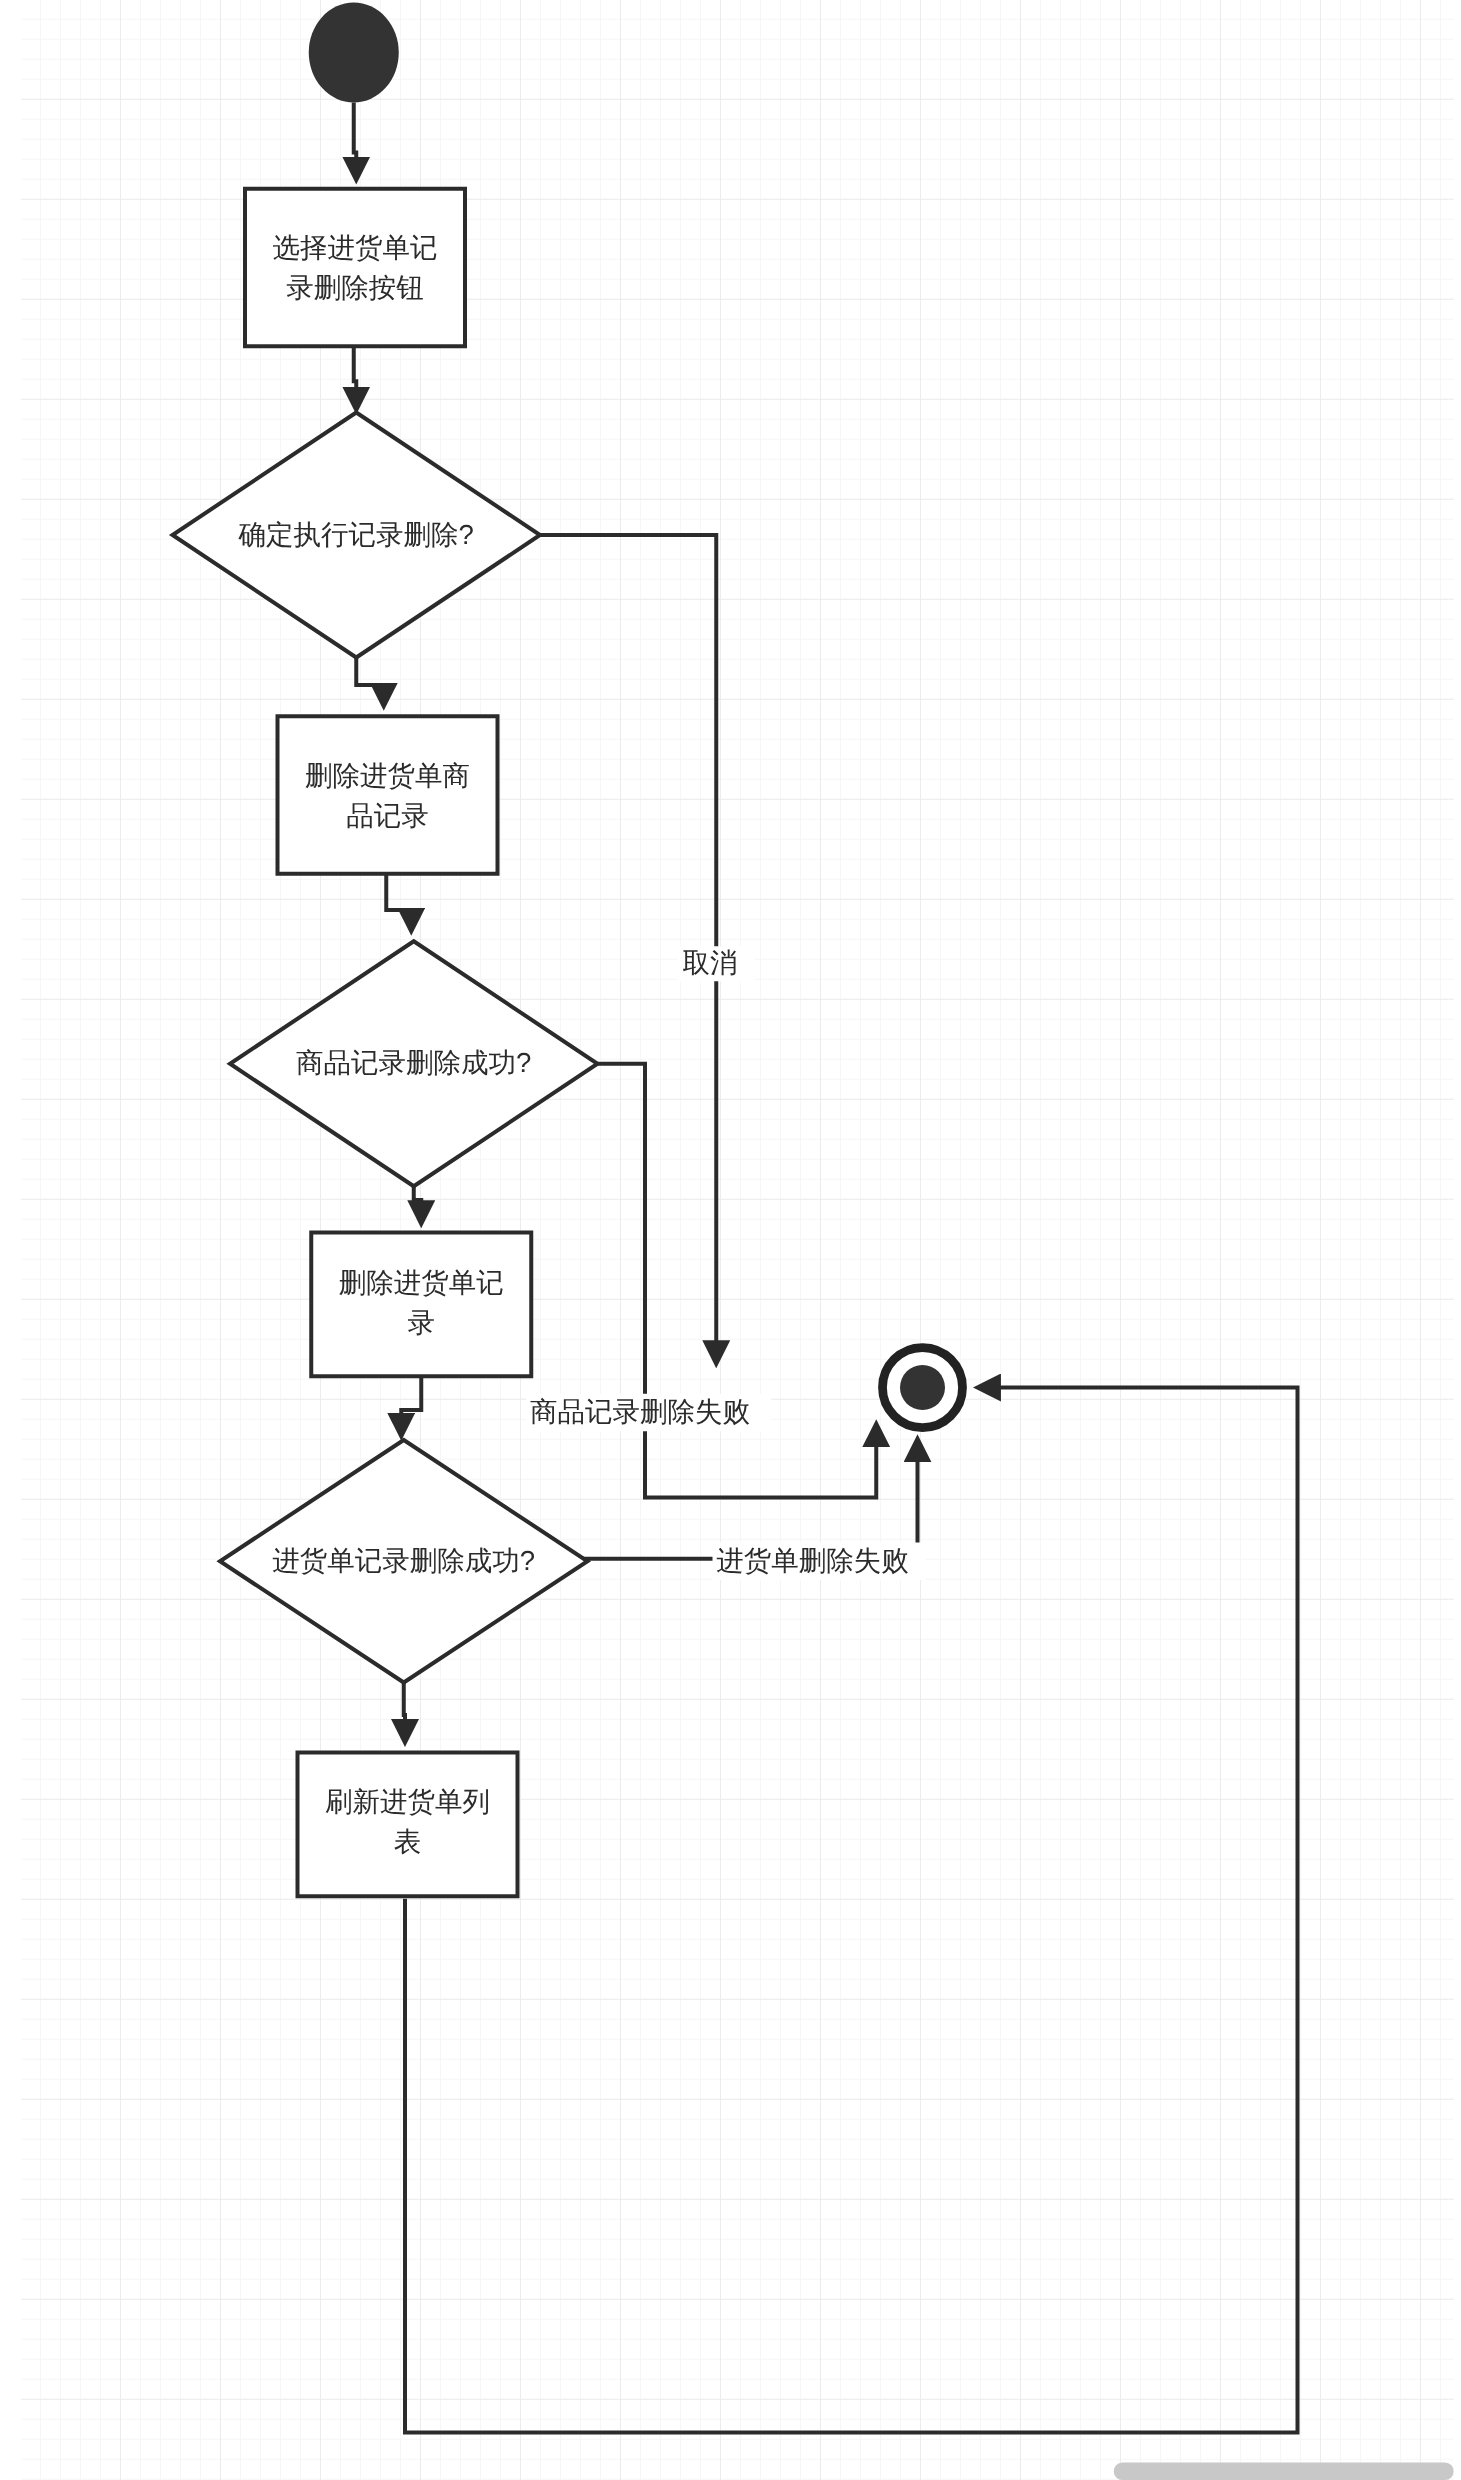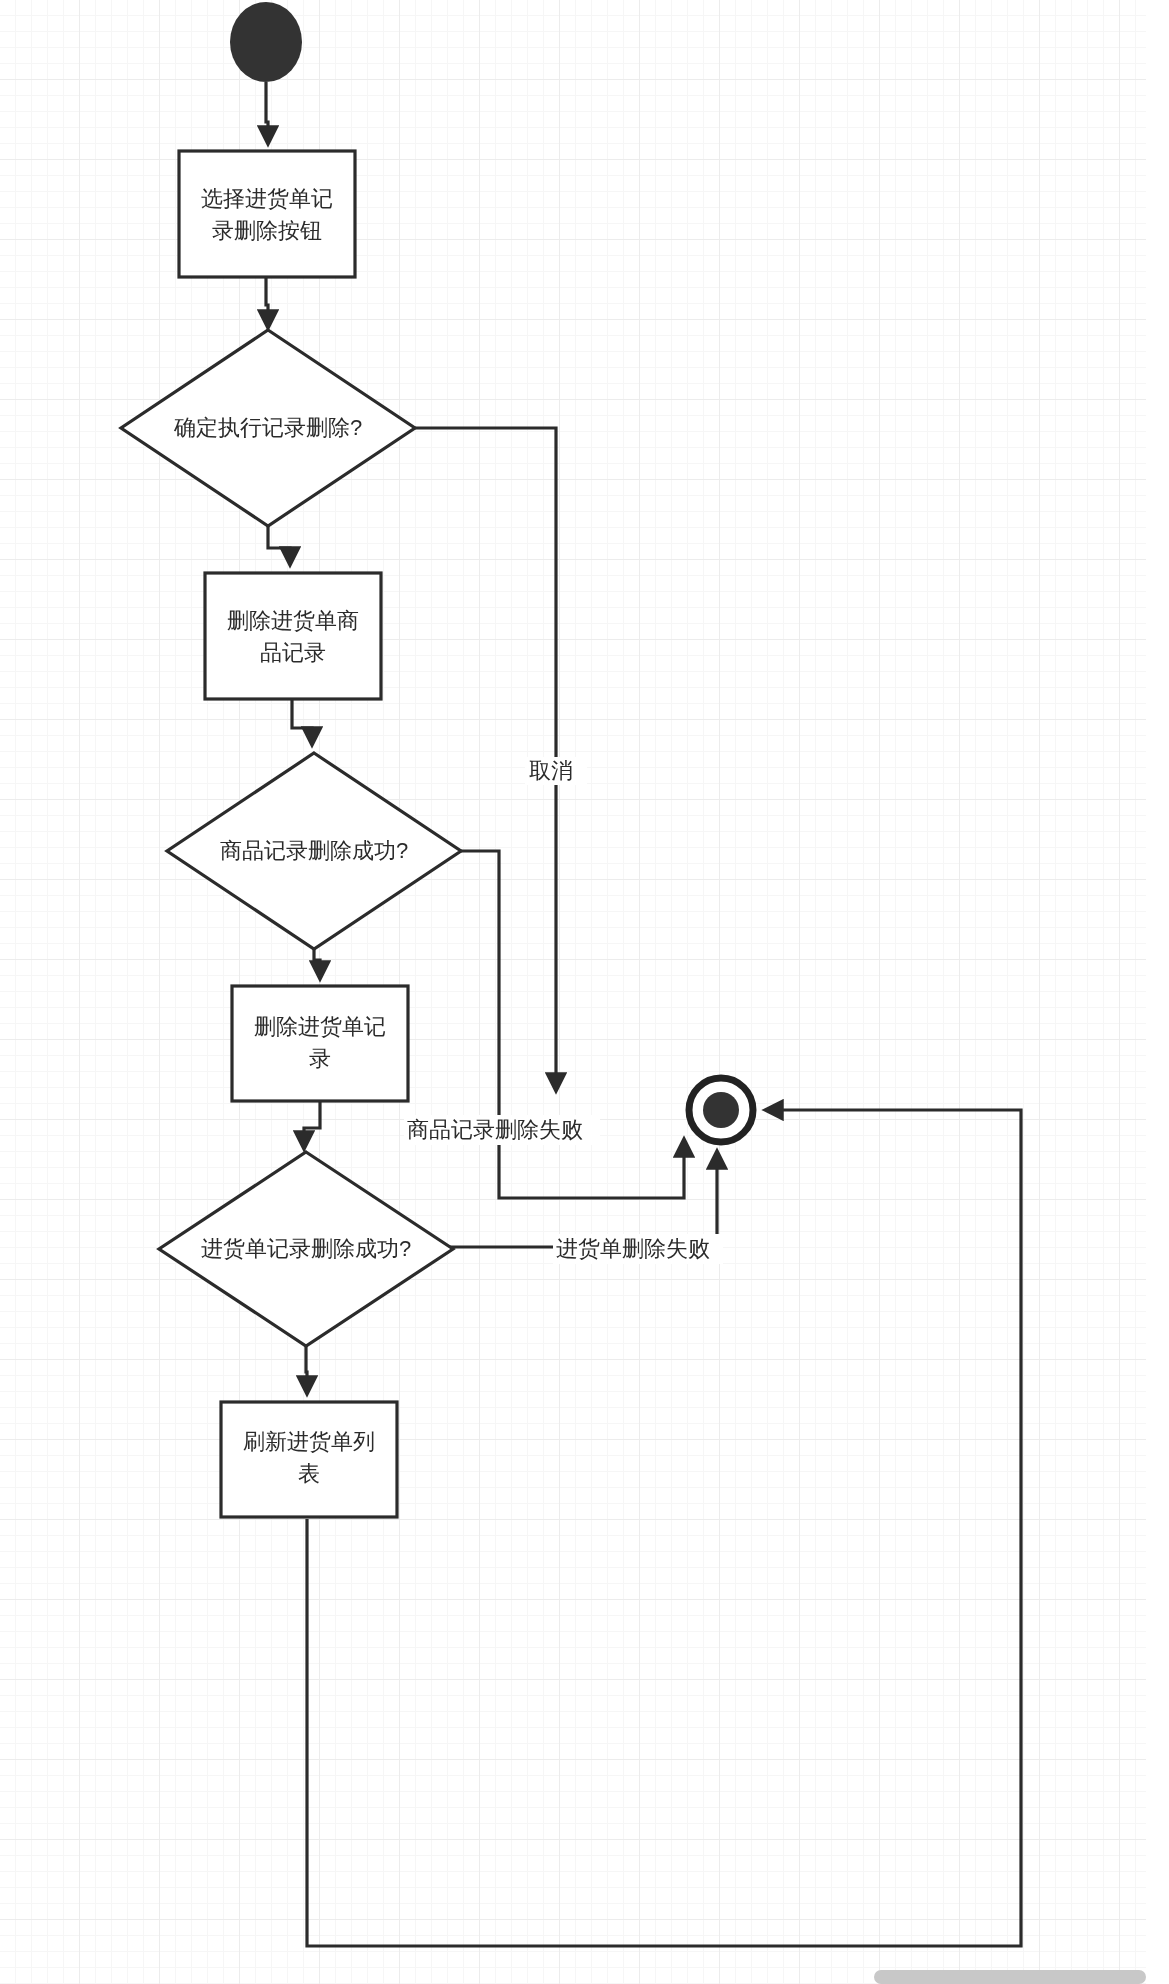--- a/index.html
+++ b/index.html
@@ -16,20 +16,21 @@
     height: 1984px;
     overflow: hidden;
     background-color: #ffffff;
     background-image:
       linear-gradient(to right, #ececec 1px, transparent 1px),
       linear-gradient(to bottom, #ececec 1px, transparent 1px),
       linear-gradient(to right, #f6f6f6 1px, transparent 1px),
       linear-gradient(to bottom, #f6f6f6 1px, transparent 1px);
     background-size: 80px 80px, 80px 80px, 16px 16px, 16px 16px;
     background-position: -1px -1px, -1px -1px, -1px -1px, -1px -1px;
+    margin-left: 17px;
   }
   #flow { position: absolute; left: 0; top: 0; }
   .node-shape {
     fill: #ffffff;
     stroke: #2b2b2b;
     stroke-width: 3.2;
     stroke-linejoin: miter;
   }
   .filled { fill: #333333; stroke: none; }
   .ring { fill: #ffffff; stroke: #222222; stroke-width: 7; }

